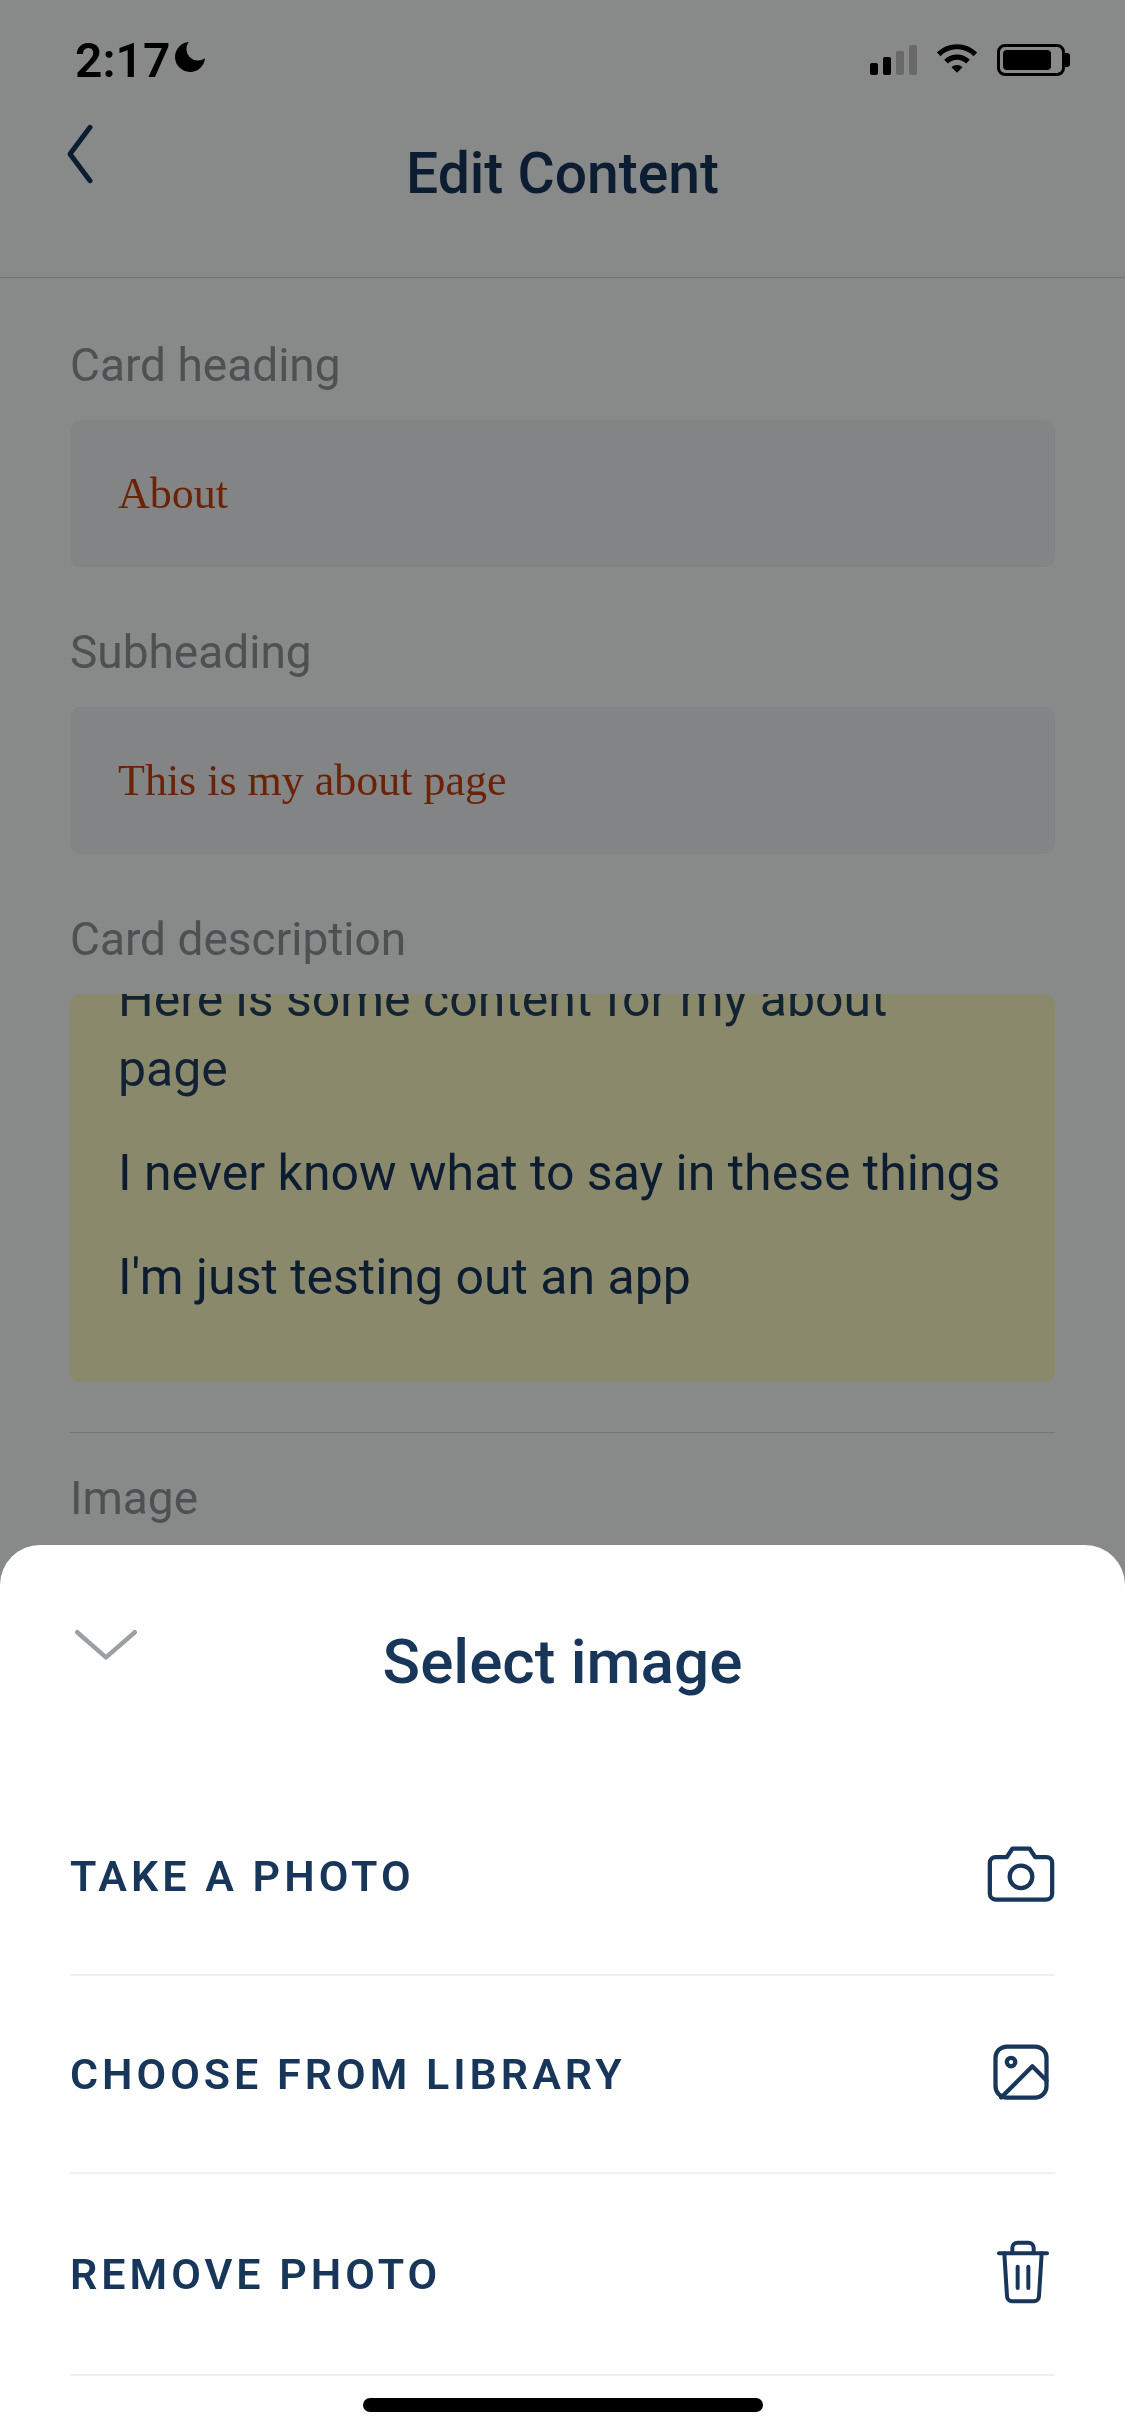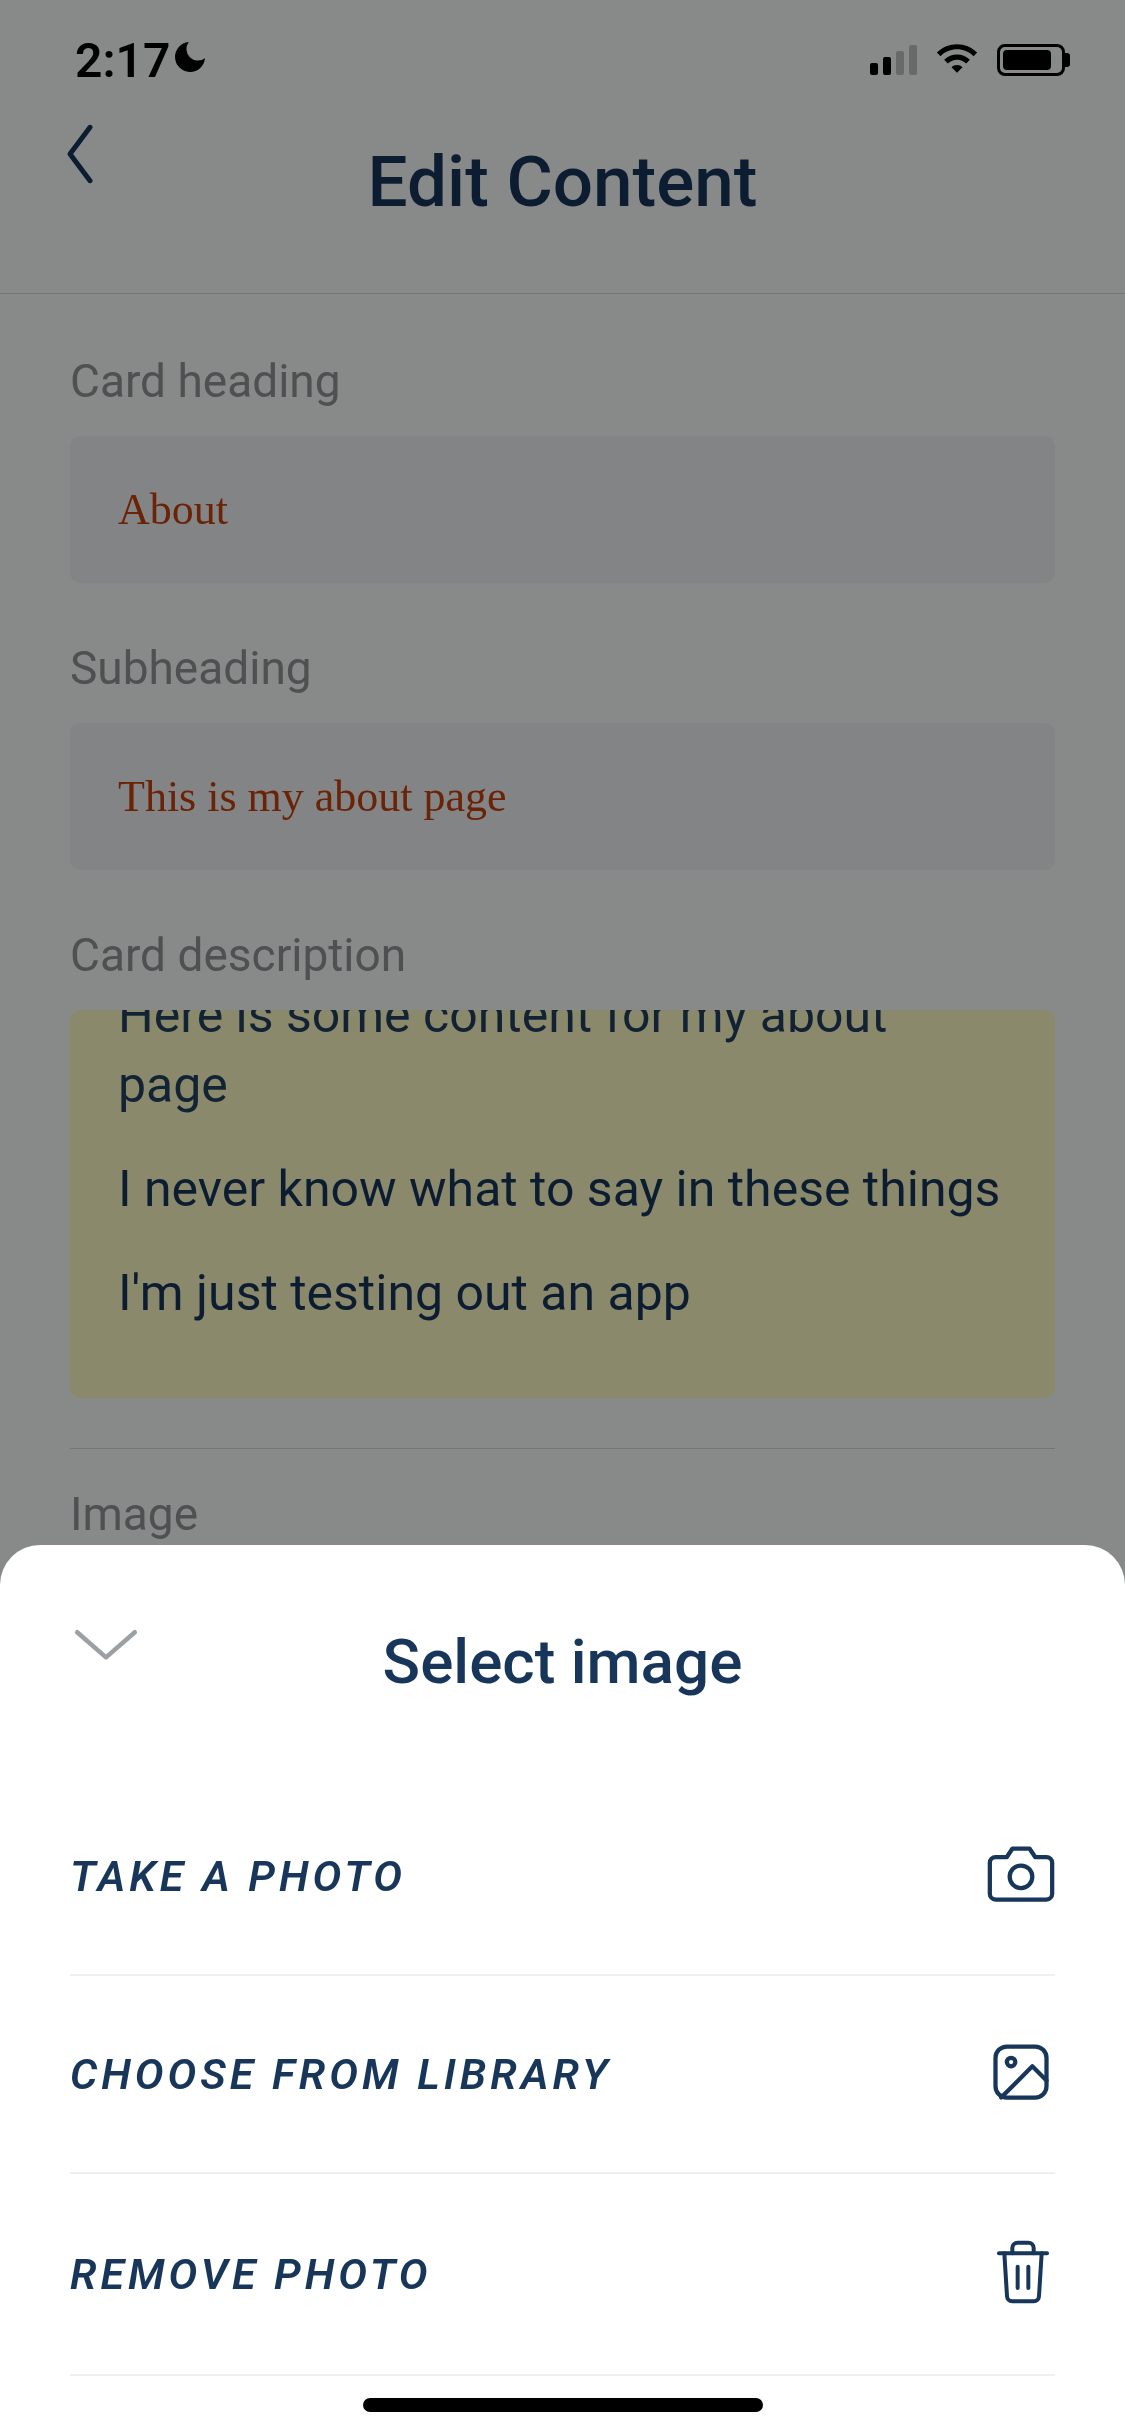--- a/index.html
+++ b/index.html
@@ -95,21 +95,21 @@
       border-bottom: 1px solid #d0d4d8;
     }
     
     .back-chevron {
       position: absolute;
       left: 60px;
       top: 20px;
     }
     
     .header-title {
-      font-size: 71px;
+      font-size: 57px;
       font-weight: 500;
       color: #17365a;
     }
     
     
     .form-section {
       padding: 60px 70px 0 70px;
     }
     
     .field-label {
@@ -256,21 +256,20 @@
       justify-content: space-between;
       padding: 62px 0;
       border-bottom: 2px solid #eef1f3;
     }
     
     .option-label {
       font-size: 43px;
       font-weight: 600;
       letter-spacing: 4px;
       color: #17365a;
-      font-style: italic;
     }
     
     
     .home-indicator {
       position: absolute;
       bottom: 24px;
       left: 50%;
       transform: translateX(-50%);
       width: 400px;
       height: 14px;

